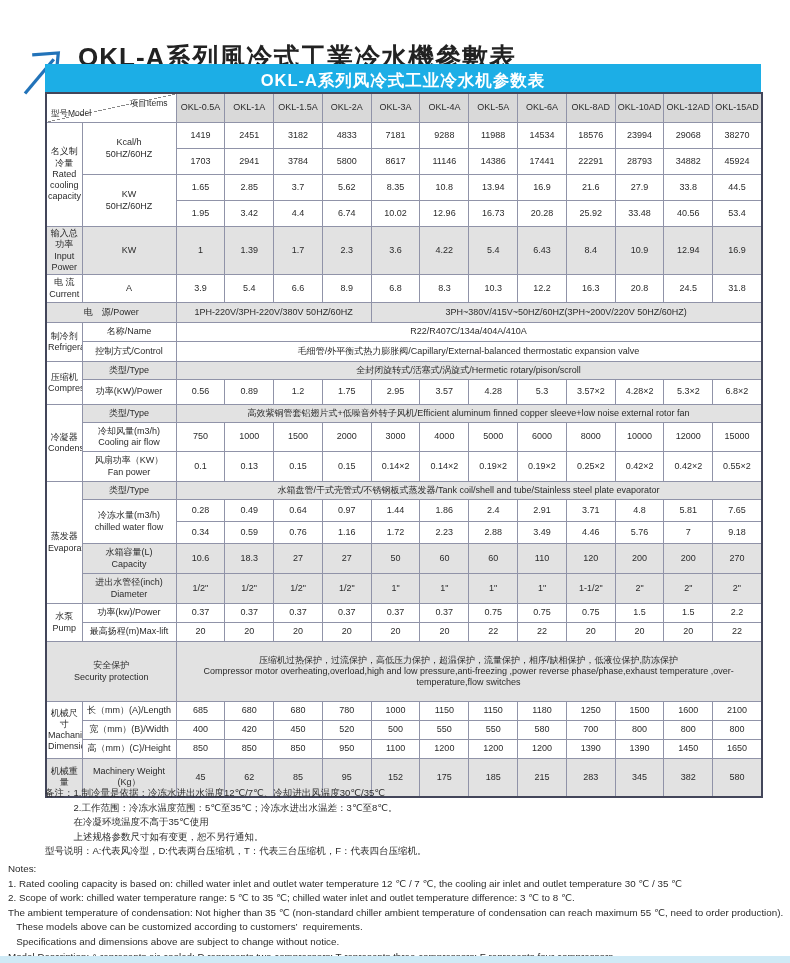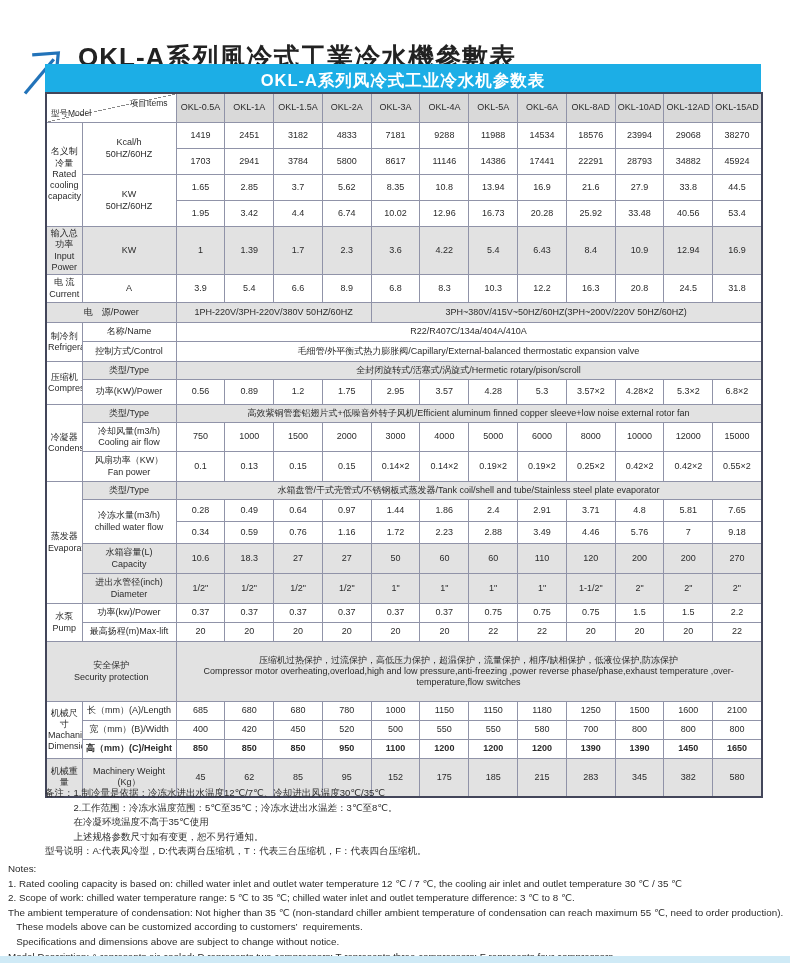--- a/index.html
+++ b/index.html
@@ -404,21 +404,21 @@
         <td class="d">520</td>
         <td class="d">500</td>
         <td class="d">550</td>
         <td class="d">550</td>
         <td class="d">580</td>
         <td class="d">700</td>
         <td class="d">800</td>
         <td class="d">800</td>
         <td class="d">800</td>
       </tr>
-      <tr style="height: 19px; font-weight: bold;">
+      <tr style="height: 19px;">
         <td class="l">高（mm）(C)/Height</td>
         <td class="d">850</td>
         <td class="d">850</td>
         <td class="d">850</td>
         <td class="d">950</td>
         <td class="d">1100</td>
         <td class="d">1200</td>
         <td class="d">1200</td>
         <td class="d">1200</td>
         <td class="d">1390</td>

